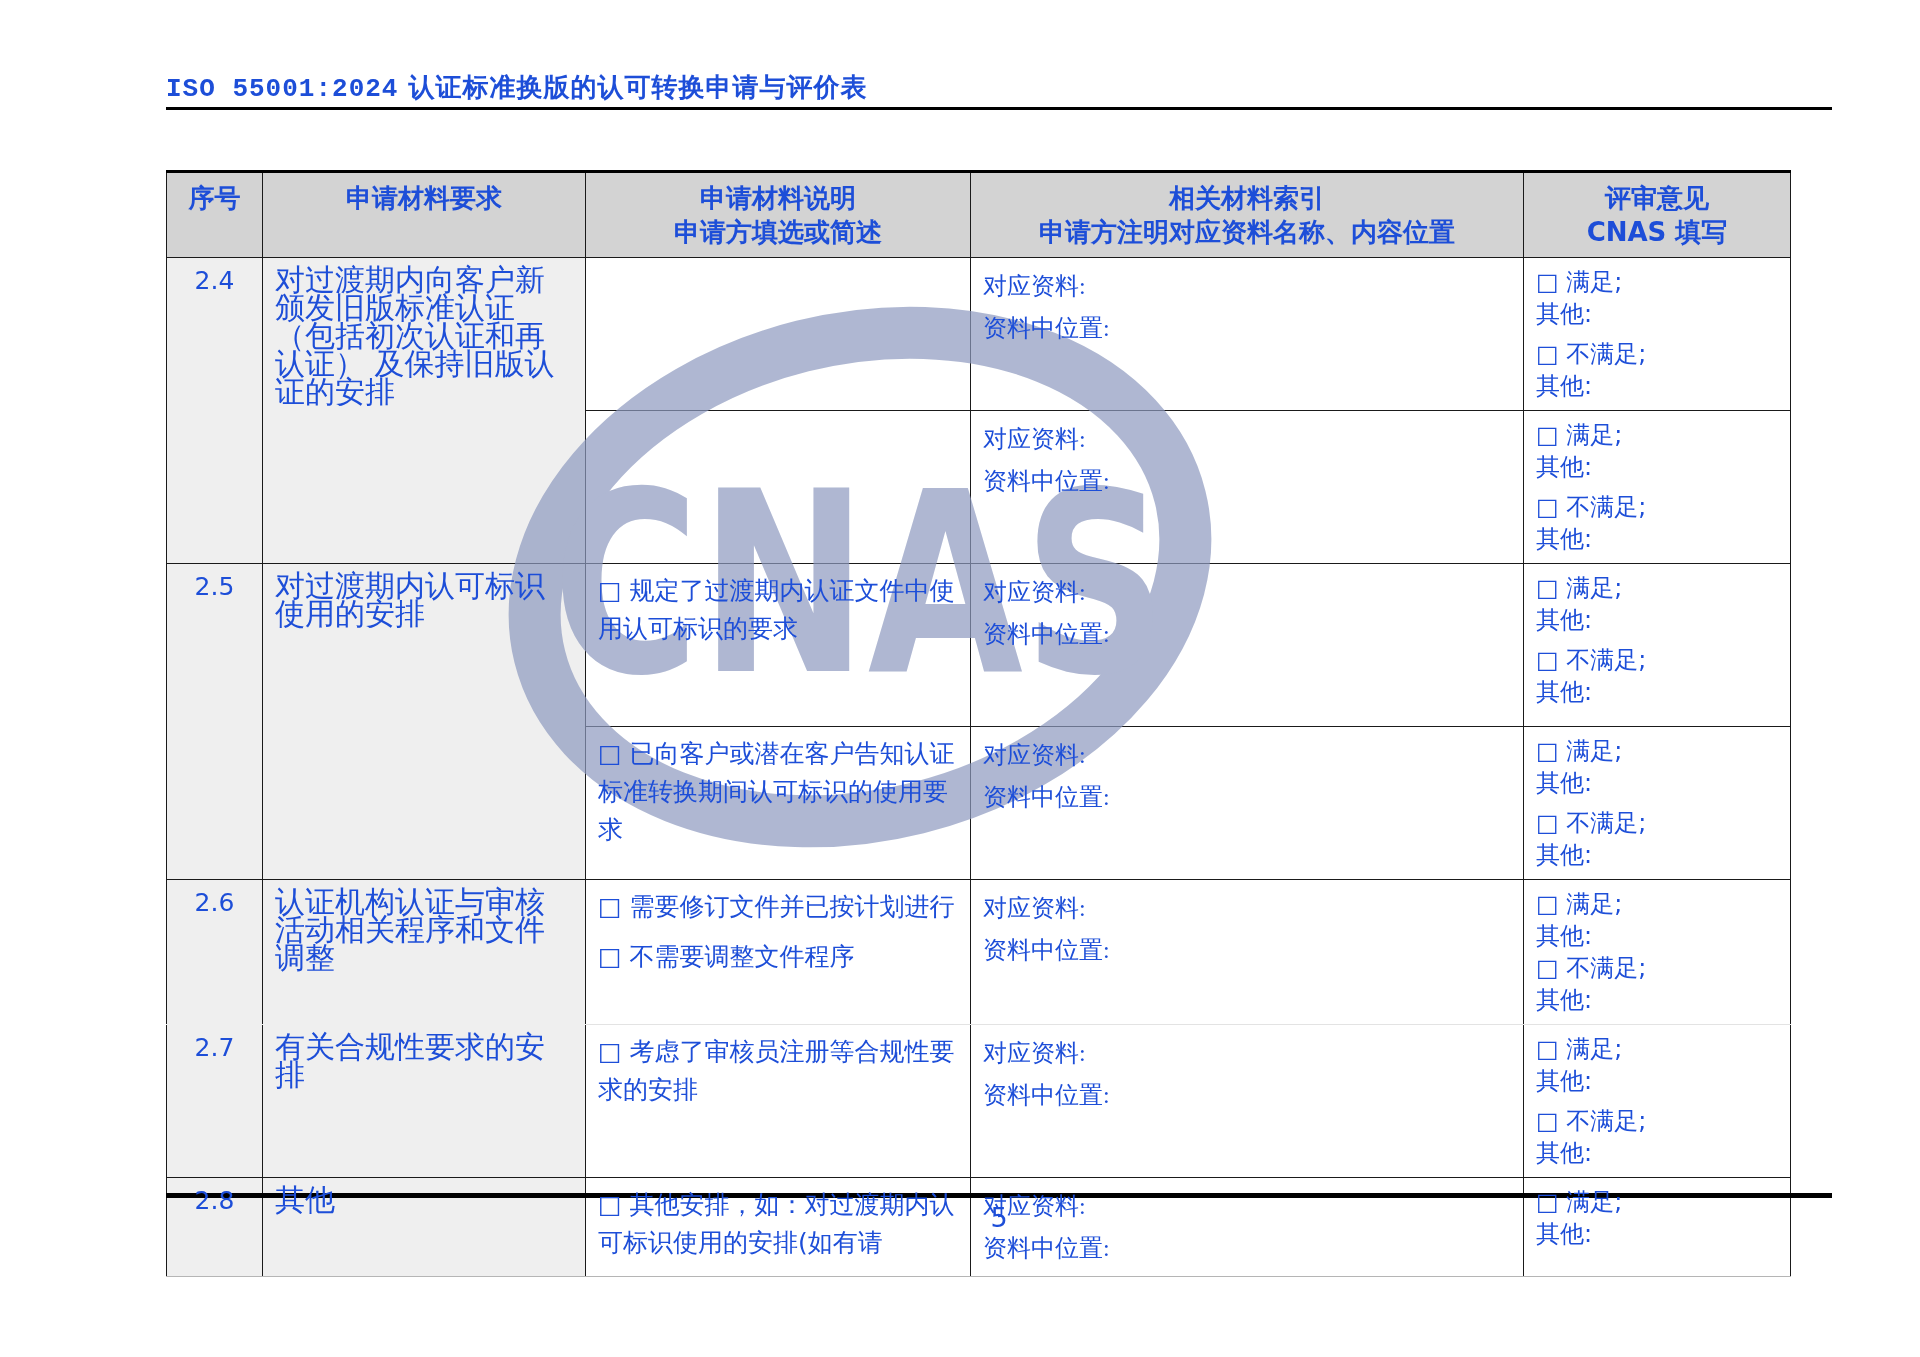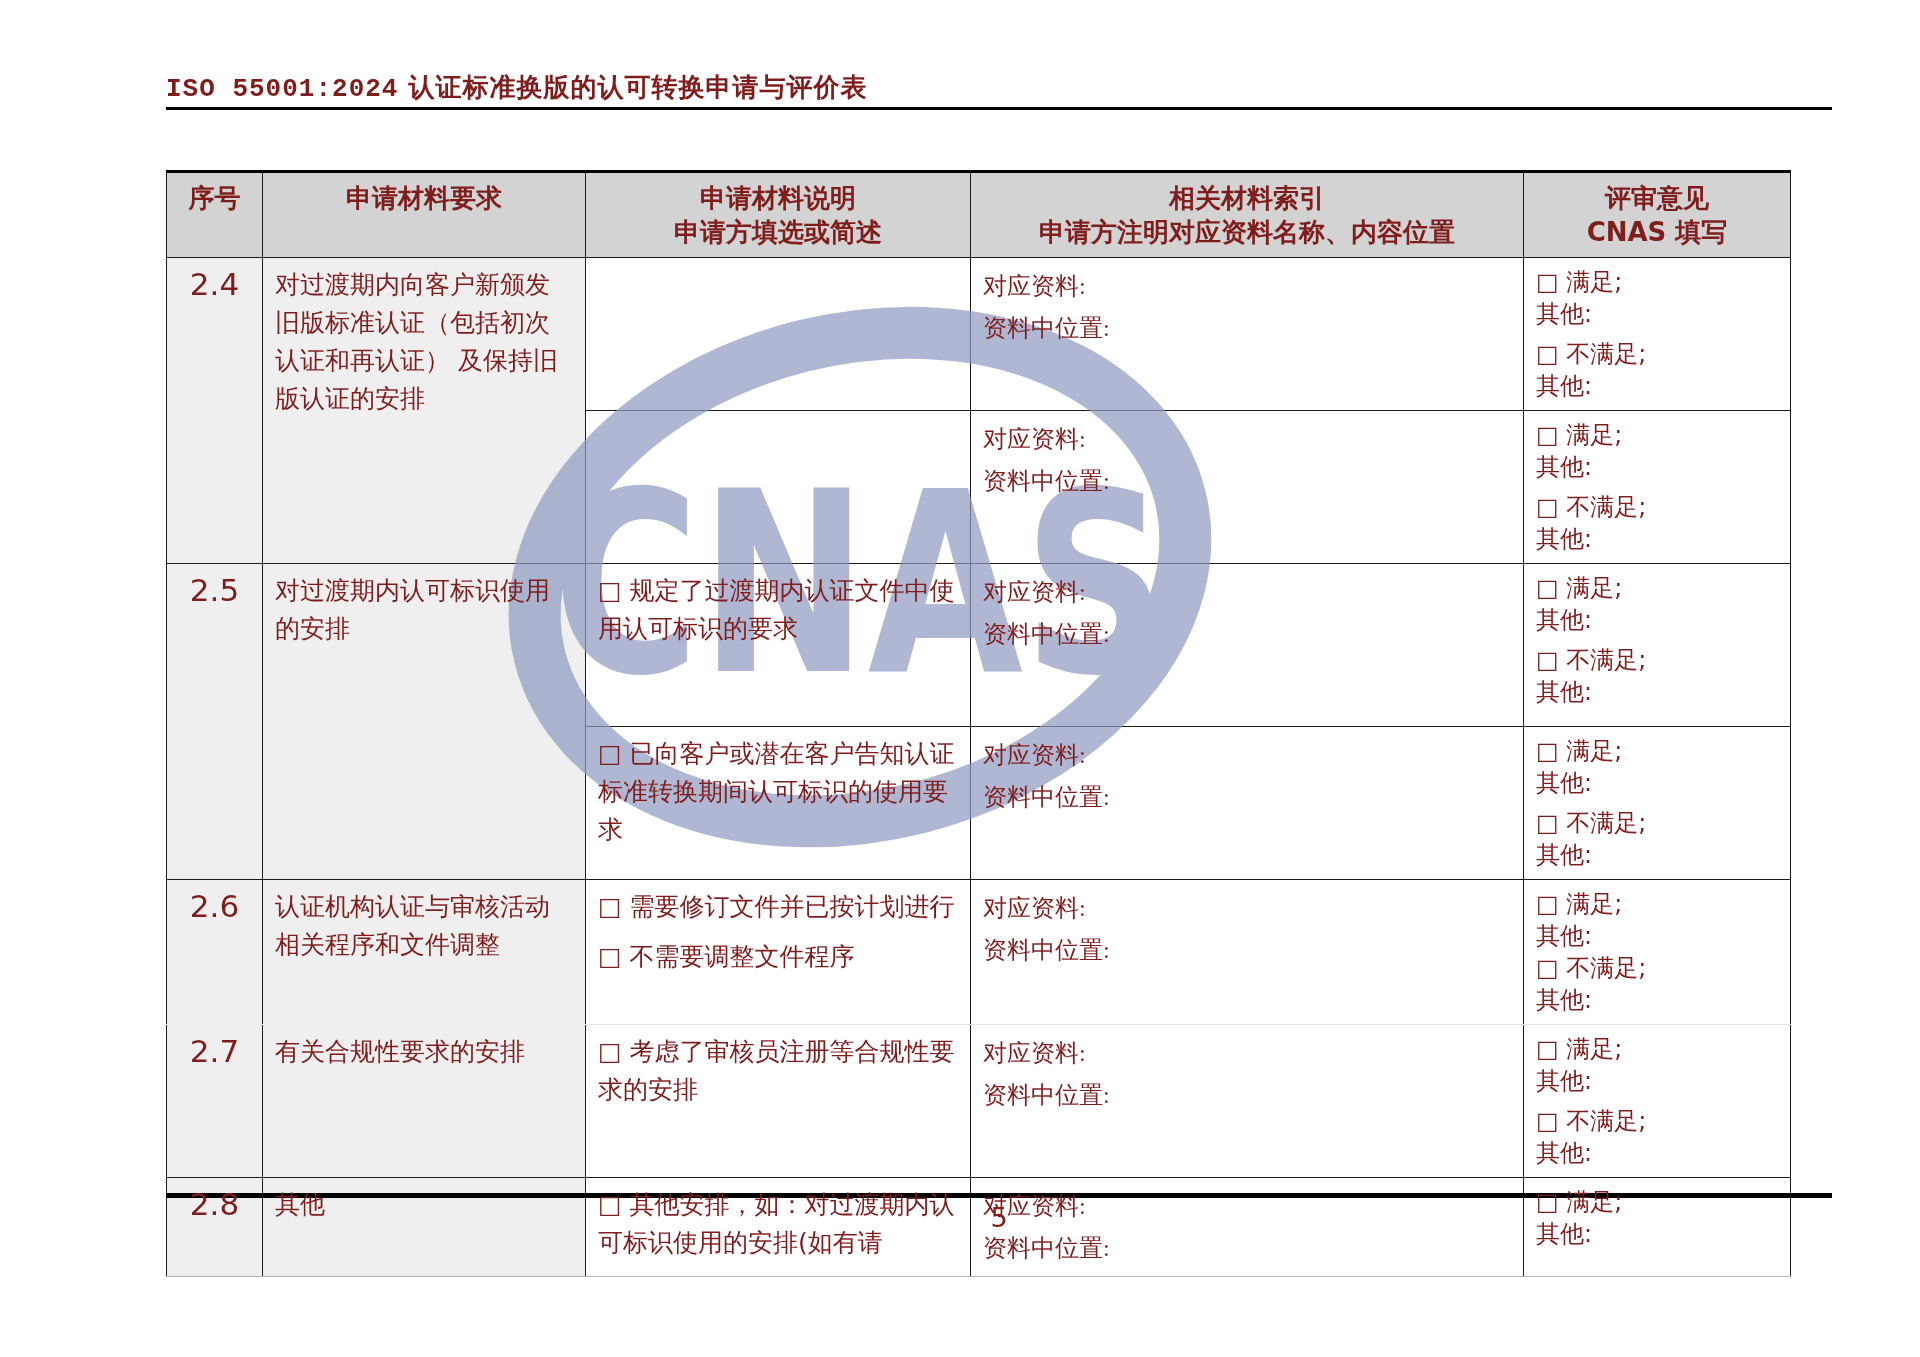--- a/index.html
+++ b/index.html
@@ -1,21 +1,21 @@
 <!DOCTYPE html>
 <html><head>
 <meta charset="utf-8">
 <style>
   html,body{margin:0;padding:0;background:#ffffff;}
   .page{
     position:relative;
     width:1920px;height:1357px;
     background:#ffffff;
     font-family:"DejaVu Sans","Liberation Sans",sans-serif;
-    color:#7f1d1d;
+    color:#1d4ed8;
     overflow:hidden;
   }
   
   .doc-title{
     position:absolute;left:166px;top:70px;width:1666px;
     font-size:26px;font-weight:bold;letter-spacing:1px;white-space:nowrap;
   }
   .doc-title .code{font-family:"Liberation Mono","DejaVu Sans Mono",monospace;}
   .title-rule{position:absolute;left:166px;top:107px;width:1666px;height:3px;background:#000;}
   
@@ -41,22 +41,22 @@
     background:#d3d3d3;
     border-bottom:2px solid #000;
     vertical-align:middle;
     font-size:26px;font-weight:bold;
     text-align:center;
     padding:6px 4px;
     height:66px;
   }
   .hline{line-height:34px;position:relative;z-index:4;}
   col.c1{width:96px;}col.c2{width:323px;}col.c3{width:385px;}col.c4{width:553px;}col.c5{width:267px;}
-  td.cno{background:#efefef;text-align:center;font-size:31px;padding-top:12px;}
-  td.creq{background:#efefef;font-size:25px;line-height:38px;padding-top:10px;}
+  td.cno{background:#efefef;text-align:center;font-size:25px;padding-top:12px;}
+  td.creq{background:#efefef;font-size:30px;line-height:28px;padding-top:10px;}
   td.cdesc{font-size:25px;line-height:38px;padding-top:10px;}
   td.cidx{font-size:24px;padding-top:8px;}
   td.ceval{font-size:24px;padding-top:8px;}
   .t{position:relative;z-index:4;}
   .idx-line{line-height:40px;font-family:Liberation Serif, serif;}
   .idx-line.loc{margin-top:2px;}
   .ev{line-height:32px;}
   .ev.gap{margin-top:8px;}
   .opt{margin-top:0;}
   .opt + .opt{margin-top:12px;}

